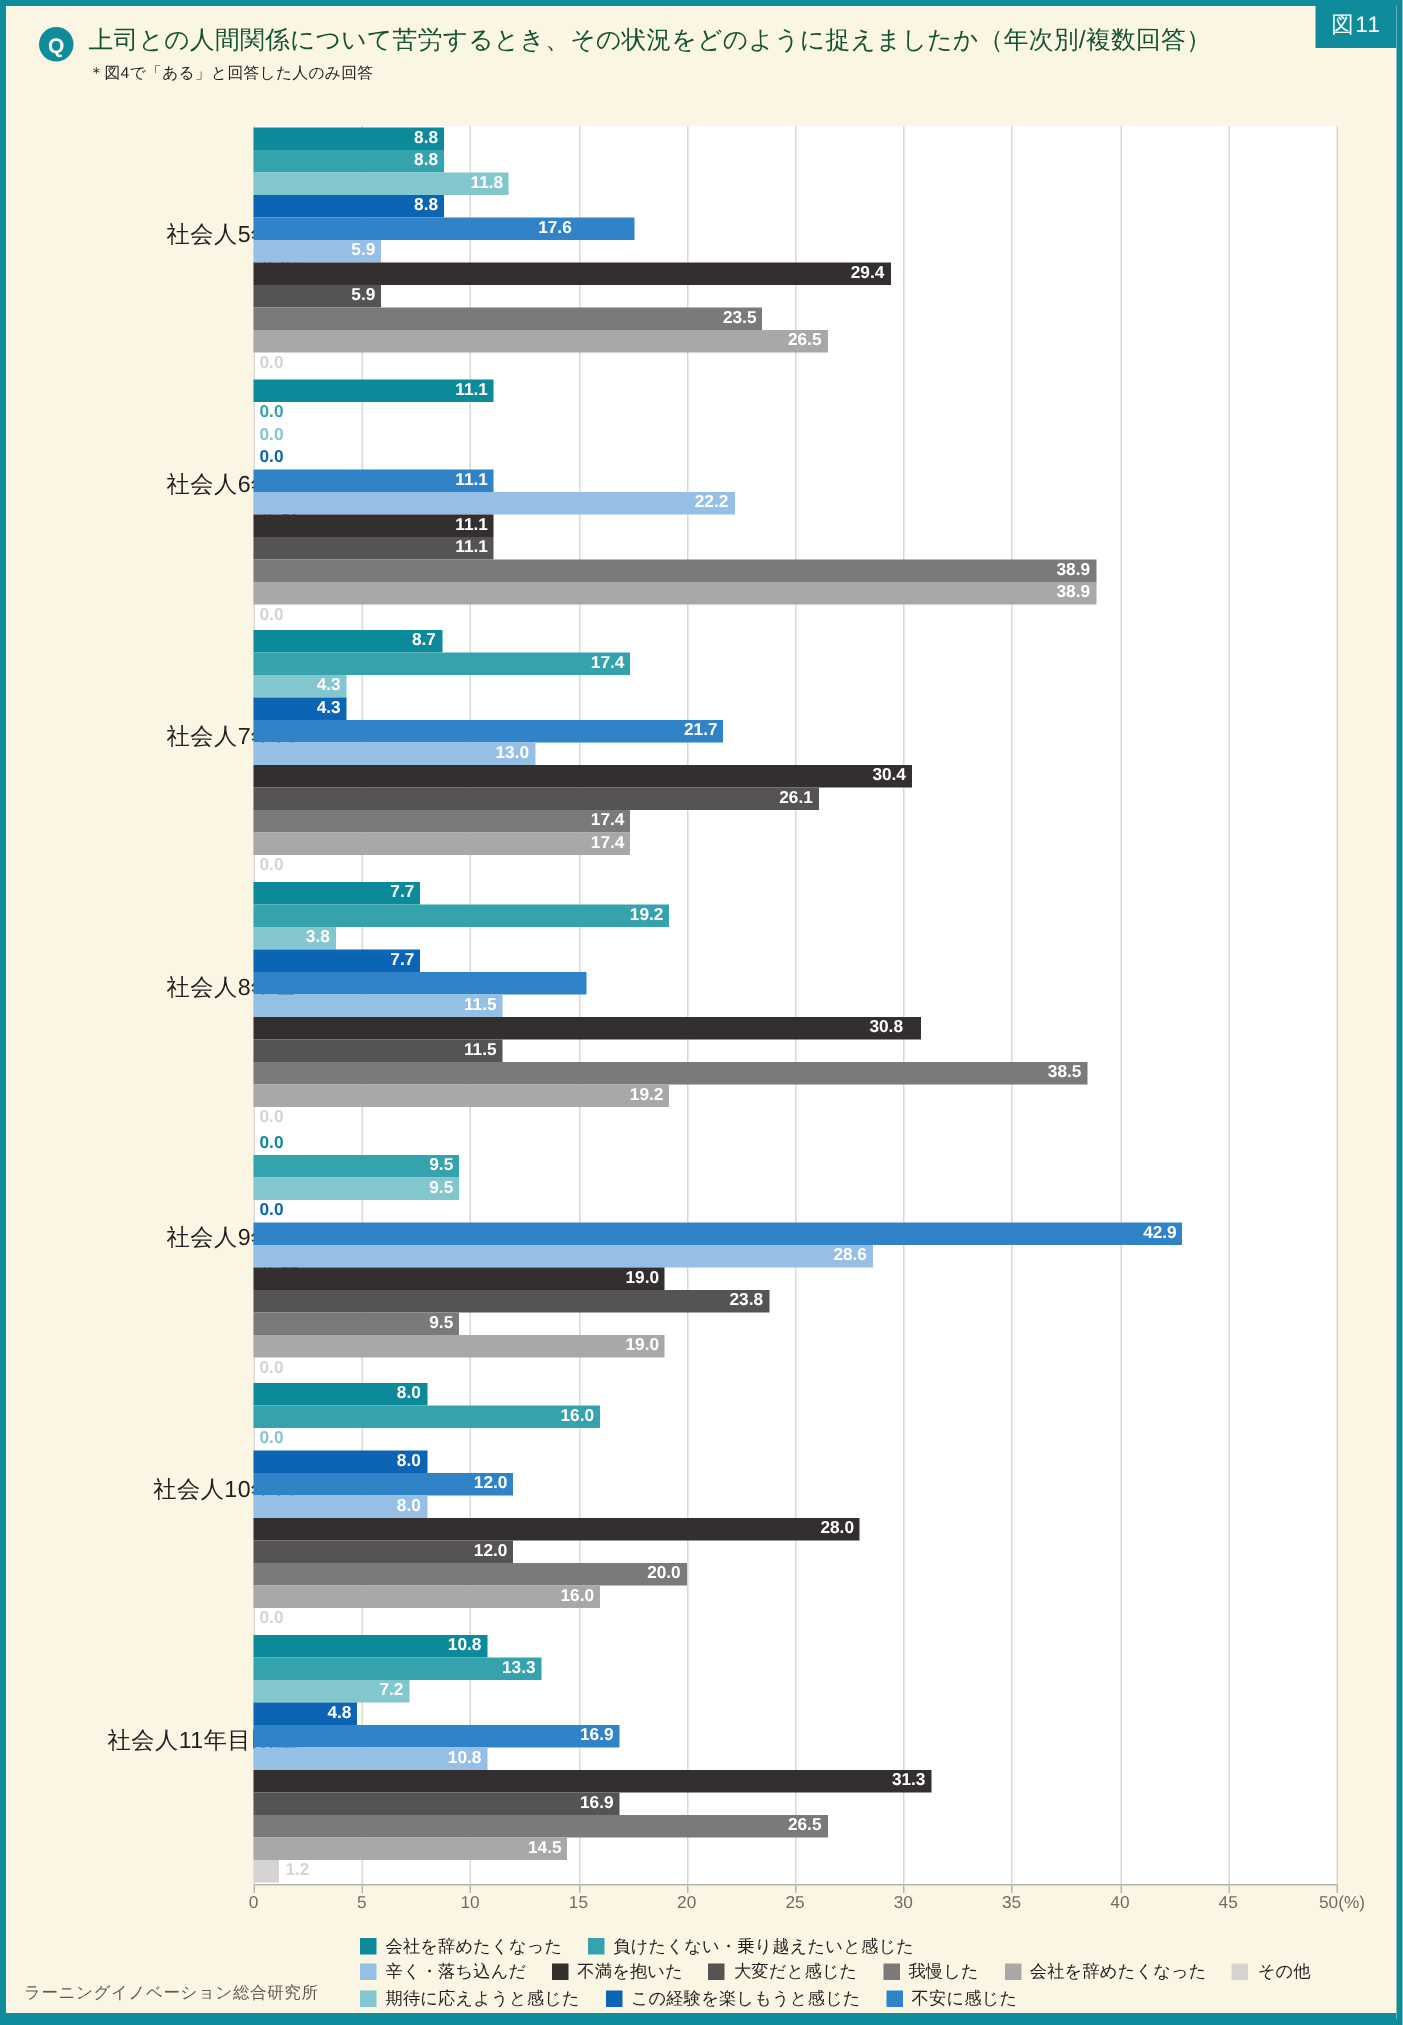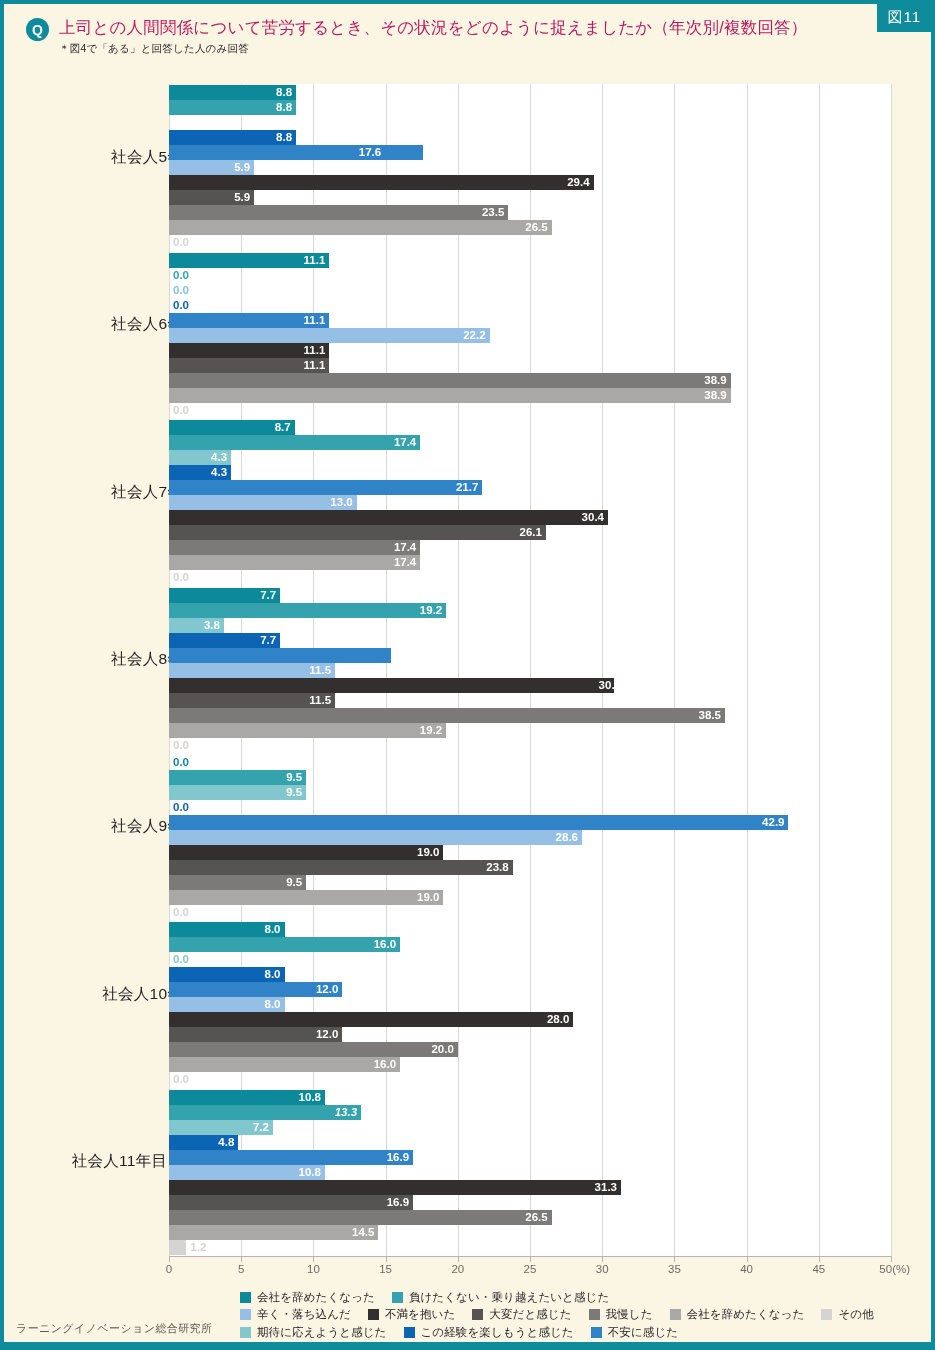--- a/index.html
+++ b/index.html
@@ -33,21 +33,21 @@
   .q-circle{
     flex:0 0 auto;
     width:23px;height:23px;border-radius:50%;
     background:#0e8c9b;color:#fff;
     font-size:14px;font-weight:bold;
     display:flex;align-items:center;justify-content:center;
     margin-top:2px;
   }
   .qtexts{margin-left:10px;}
   .qtitle{
-    font-size:16.5px;color:#be185d;line-height:1.35;
+    font-size:16.5px;color:#14532d;line-height:1.35;
     letter-spacing:0.2px;white-space:nowrap;
   }
   .qsub{
     font-size:10.5px;color:#231f20;margin-top:4px;letter-spacing:0.2px;
   }
 
   
   .plot{
     position:absolute;
     left:165px;top:80px;
@@ -177,20 +177,24 @@
           <div class="grp-n">n=34</div>
         </div>
         <div class="barrow" style="top: 0px; left: 165px; width: 722px;">
           <div class="bar" style="width: 127.072px; background: rgb(13, 138, 153);"></div>
           <div class="barval inside" style="right: 598.928px; color: rgb(255, 255, 255);">8.8</div>
         </div>
         <div class="barrow" style="top: 15px; left: 165px; width: 722px;">
           <div class="bar" style="width: 127.072px; background: rgb(53, 163, 174);"></div>
           <div class="barval inside" style="right: 598.928px; color: rgb(255, 255, 255);">8.8</div>
         </div>
+        <div class="barrow" style="top: 30px; left: 165px; width: 722px;">
+          <div class="bar" style="width: 170.392px; background: rgb(130, 198, 206);"></div>
+          <div class="barval inside" style="right: 555.608px; color: rgb(255, 255, 255);">11.8</div>
+        </div>
         <div class="barrow" style="top: 45px; left: 165px; width: 722px;">
           <div class="bar" style="width: 127.072px; background: rgb(12, 100, 180);"></div>
           <div class="barval inside" style="right: 598.928px; color: rgb(255, 255, 255);">8.8</div>
         </div>
         <div class="barrow" style="top: 60px; left: 165px; width: 684px;">
           <div class="bar" style="width: 254.144px; background: rgb(49, 131, 200);"></div>
           <div class="barval inside" style="right: 471.856px; color: rgb(255, 255, 255);">17.6</div>
         </div>
         <div class="barrow" style="top: 75px; left: 165px; width: 722px;">
           <div class="bar" style="width: 85.196px; background: rgb(149, 191, 229);"></div>
@@ -335,21 +339,21 @@
         <div class="barrow" style="top: 60px; left: 165px; width: 722px;">
           <div class="bar" style="width: 222.376px; background: rgb(49, 131, 200);"></div>
           <div class="barval inside" style="right: 525px; color: rgb(255, 255, 255); margin-top: 25px;">15.4</div>
         </div>
         <div class="barrow" style="top: 75px; left: 165px; width: 722px;">
           <div class="bar" style="width: 166.06px; background: rgb(149, 191, 229);"></div>
           <div class="barval inside" style="right: 559.94px; color: rgb(255, 255, 255);">11.5</div>
         </div>
         <div class="barrow" style="top: 90px; left: 165px; width: 722px;">
           <div class="bar" style="width: 444.752px; background: rgb(51, 47, 46);"></div>
-          <div class="barval inside" style="right: 270px; color: rgb(255, 255, 255);">30.8</div>
+          <div class="barval inside" style="right: 289px; color: rgb(255, 255, 255);">30.8</div>
         </div>
         <div class="barrow" style="top: 105px; left: 165px; width: 722px;">
           <div class="bar" style="width: 166.06px; background: rgb(85, 84, 83);"></div>
           <div class="barval inside" style="right: 559.94px; color: rgb(255, 255, 255);">11.5</div>
         </div>
         <div class="barrow" style="top: 120px; left: 165px; width: 722px;">
           <div class="bar" style="width: 555.94px; background: rgb(123, 122, 120);"></div>
           <div class="barval inside" style="right: 170.06px; color: rgb(255, 255, 255);">38.5</div>
         </div>
         <div class="barrow" style="top: 135px; left: 165px; width: 722px;">
@@ -457,21 +461,21 @@
       </div>
       <div class="group" style="top: 1085.79px; height: 165px;">
         <div class="grp-label" style="top: 62.5px;">
           <div class="grp-name">社会人11年目以上</div>
           <div class="grp-n">n=83</div>
         </div>
         <div class="barrow" style="top: 0px; left: 165px; width: 722px;">
           <div class="bar" style="width: 155.952px; background: rgb(13, 138, 153);"></div>
           <div class="barval inside" style="right: 570.048px; color: rgb(255, 255, 255);">10.8</div>
         </div>
-        <div class="barrow" style="top: 15px; left: 165px; width: 722px; font-style: italic;">
+        <div class="barrow" style="top: 15px; left: 165px; width: 722px;">
           <div class="bar" style="width: 192.052px; background: rgb(53, 163, 174);"></div>
           <div class="barval inside" style="right: 533.948px; color: rgb(255, 255, 255);">13.3</div>
         </div>
         <div class="barrow" style="top: 30px; left: 165px; width: 722px;">
           <div class="bar" style="width: 103.968px; background: rgb(130, 198, 206);"></div>
           <div class="barval inside" style="right: 622.032px; color: rgb(255, 255, 255);">7.2</div>
         </div>
         <div class="barrow" style="top: 45px; left: 165px; width: 722px;">
           <div class="bar" style="width: 69.312px; background: rgb(12, 100, 180);"></div>
           <div class="barval inside" style="right: 656.688px; color: rgb(255, 255, 255);">4.8</div>

